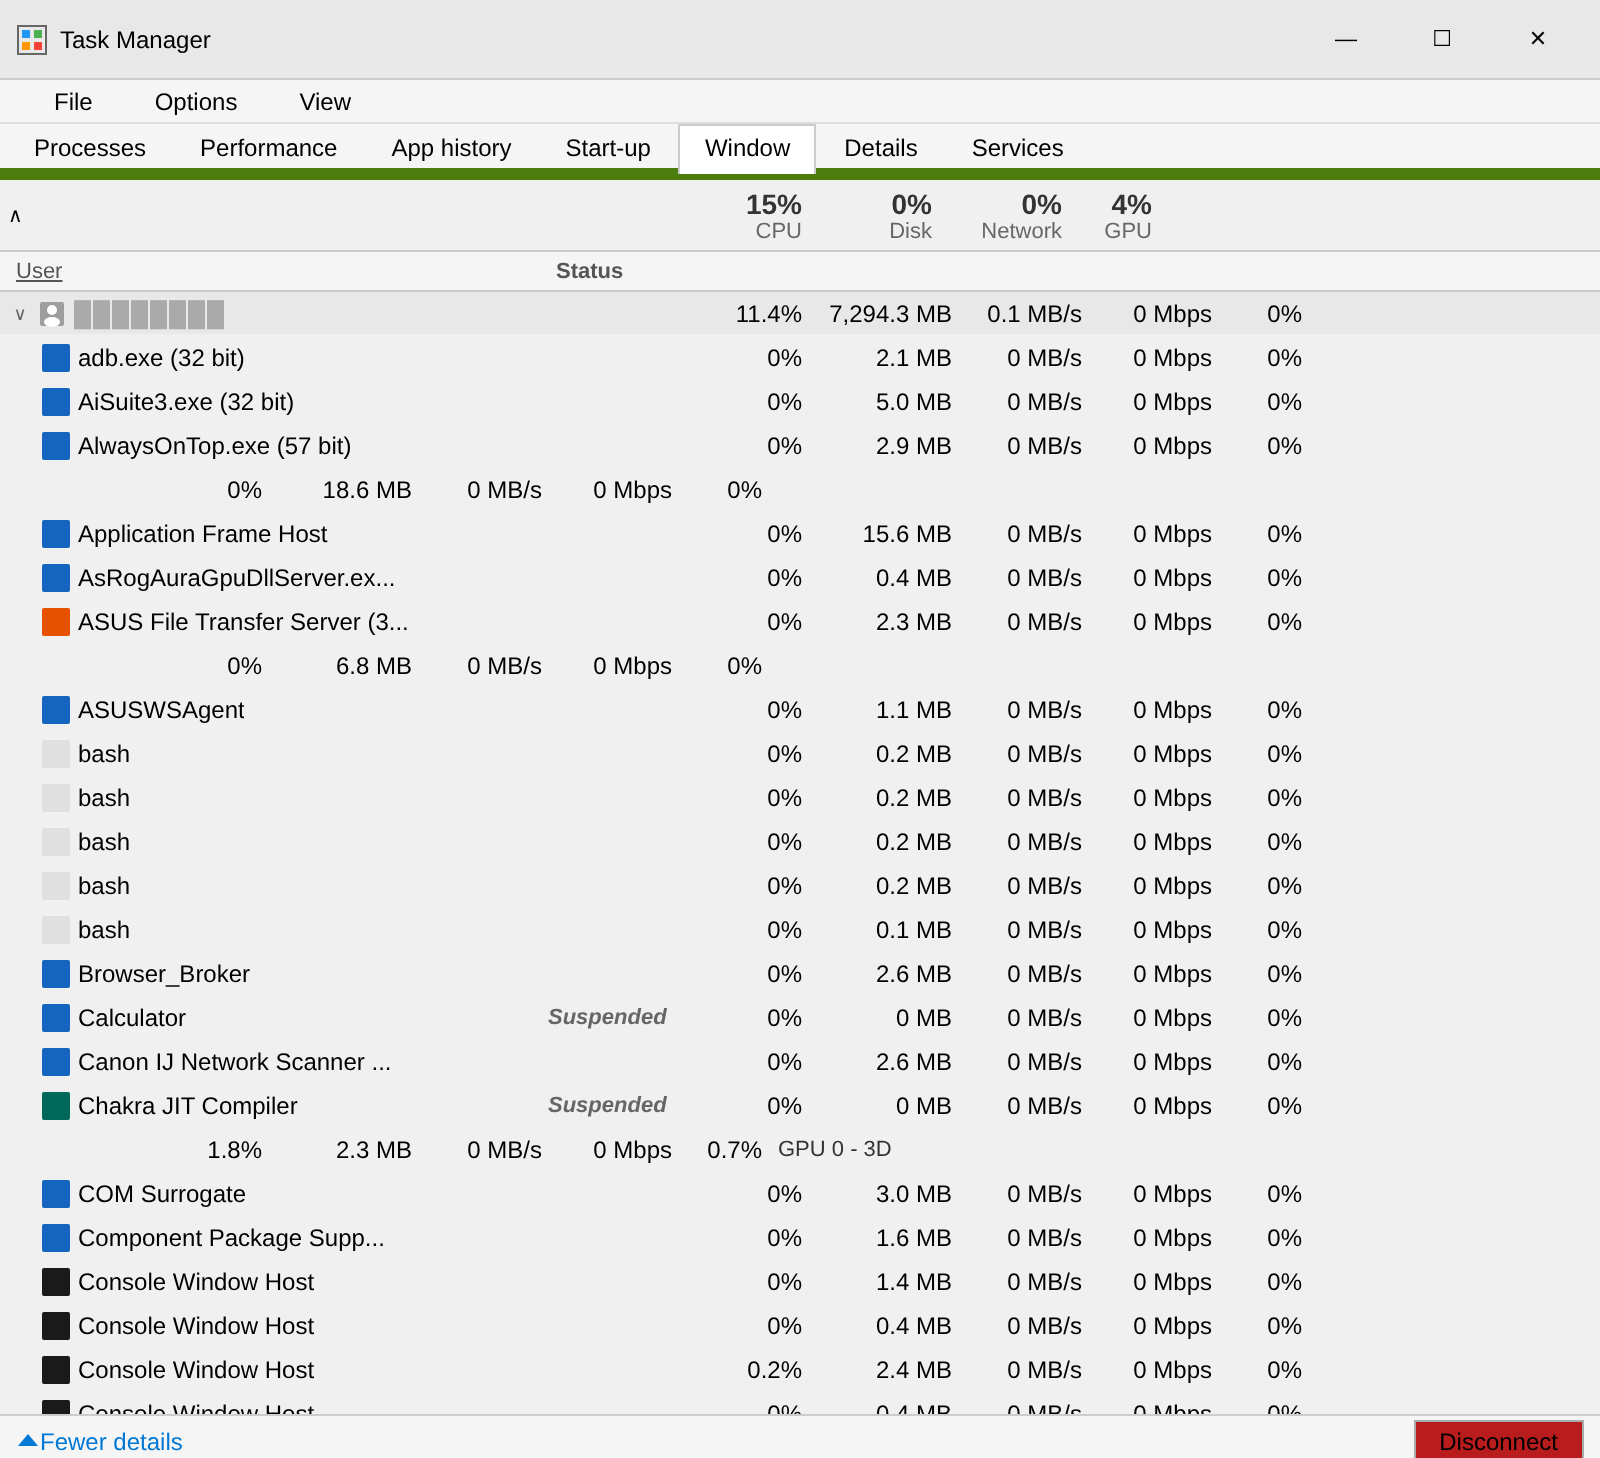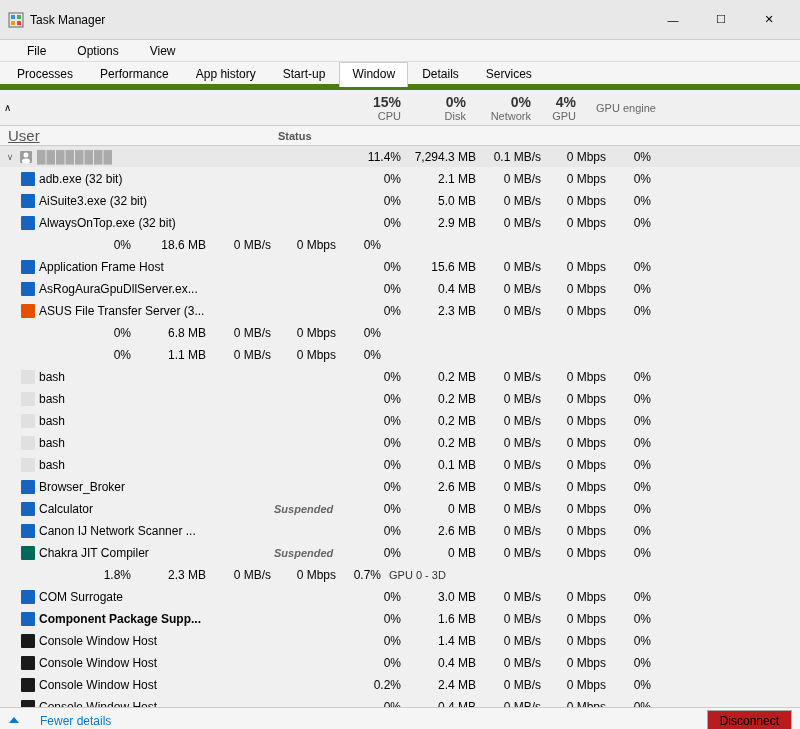--- a/index.html
+++ b/index.html
@@ -183,21 +183,21 @@
       background: #f5f5f5;
       border-top: 1px solid #ccc;
       display: flex;
       align-items: center;
       padding: 0 8px;
       font-size: 12px;
     }
     .fewer-details {
       display: flex;
       align-items: center;
-      gap: 20px;
+      gap: 0;
       cursor: pointer;
       color: #0078d4;
     }
 
     .disconnect-btn {
       margin-left: auto;
       background: #b91c1c;
       border: 1px solid #aaa;
       padding: 3px 12px;
       cursor: pointer;
@@ -282,27 +282,24 @@
     <span class="col-label-header">Disk</span>
   </div>
   <div class="header-col col-network">
     <span class="header-col-pct">0%</span>
     <span class="col-label-header">Network</span>
   </div>
   <div class="header-col col-gpu">
     <span class="header-col-pct">4%</span>
     <span class="col-label-header">GPU</span>
   </div>
-  <div class="header-col col-gpuengine">
-    <span class="col-label-header">GPU engine</span>
-  </div>
 </div>
 
 <div class="header-row" style="padding-right:16px;">
-  <div class="cell col-user" style="font-size:15px;color:#555;text-decoration:underline;">User</div>
+  <div class="cell col-user" style="font-size:11px;color:#555;text-decoration:underline;">User</div>
   <div class="cell col-status" style="font-size:11px;color:#555;">Status</div>
   <div class="cell col-cpu right" style="font-size:11px;color:#555;"></div>
   <div class="cell col-memory right" style="font-size:11px;color:#555;"></div>
   <div class="cell col-disk right" style="font-size:11px;color:#555;"></div>
   <div class="cell col-network right" style="font-size:11px;color:#555;"></div>
   <div class="cell col-gpu right" style="font-size:11px;color:#555;"></div>
   <div class="cell col-gpuengine" style="font-size:11px;color:#555;"></div>
 </div>
 
 <div class="table-wrapper">
@@ -366,21 +363,21 @@
         <div class="cell col-gpuengine gpu-tag"></div>
       </div>
       <div class="process-row">
         <div class="process-name-cell">
           <span class="indent"></span>
           <span class="process-icon">
             <svg width="14" height="14" viewBox="0 0 14 14">
               <rect x="0" y="0" width="14" height="14" rx="1" fill="#1565c0"></rect>
             </svg>
           </span>
-          <span style="overflow: hidden; text-overflow: ellipsis; white-space: nowrap;">AlwaysOnTop.exe (32 bit)</span>
+          <span style="overflow: hidden; text-overflow: ellipsis; white-space: nowrap;">AlwaysOnTop.exe (57 bit)</span>
         </div>
         <div class="cell col-status status-badge"></div>
         <div class="cell col-cpu right">0%</div>
         <div class="cell col-memory right">2.9 MB</div>
         <div class="cell col-disk right">0 MB/s</div>
         <div class="cell col-network right">0 Mbps</div>
         <div class="cell col-gpu right">0%</div>
         <div class="cell col-gpuengine gpu-tag"></div>
       </div>
       <div class="process-row">
@@ -449,20 +446,29 @@
       <div class="process-row">
         <div class="cell col-status status-badge"></div>
         <div class="cell col-cpu right">0%</div>
         <div class="cell col-memory right">6.8 MB</div>
         <div class="cell col-disk right">0 MB/s</div>
         <div class="cell col-network right">0 Mbps</div>
         <div class="cell col-gpu right">0%</div>
         <div class="cell col-gpuengine gpu-tag"></div>
       </div>
       <div class="process-row">
+        <div class="process-name-cell">
+          <span class="indent"></span>
+          <span class="process-icon">
+            <svg width="14" height="14" viewBox="0 0 14 14">
+              <rect x="0" y="0" width="14" height="14" rx="1" fill="#1565c0"></rect>
+            </svg>
+          </span>
+          <span style="overflow: hidden; text-overflow: ellipsis; white-space: nowrap;">ASUSWSAgent</span>
+        </div>
         <div class="cell col-status status-badge"></div>
         <div class="cell col-cpu right">0%</div>
         <div class="cell col-memory right">1.1 MB</div>
         <div class="cell col-disk right">0 MB/s</div>
         <div class="cell col-network right">0 Mbps</div>
         <div class="cell col-gpu right">0%</div>
         <div class="cell col-gpuengine gpu-tag"></div>
       </div>
       <div class="process-row">
         <div class="process-name-cell">
@@ -654,21 +660,21 @@
         <div class="cell col-gpuengine gpu-tag"></div>
       </div>
       <div class="process-row">
         <div class="process-name-cell">
           <span class="indent"></span>
           <span class="process-icon">
             <svg width="14" height="14" viewBox="0 0 14 14">
               <rect x="0" y="0" width="14" height="14" rx="1" fill="#1565c0"></rect>
             </svg>
           </span>
-          <span style="overflow: hidden; text-overflow: ellipsis; white-space: nowrap; font-weight: bold;">Component Package Supp...</span>
+          <span style="overflow: hidden; text-overflow: ellipsis; white-space: nowrap;">Component Package Supp...</span>
         </div>
         <div class="cell col-status status-badge"></div>
         <div class="cell col-cpu right">0%</div>
         <div class="cell col-memory right">1.6 MB</div>
         <div class="cell col-disk right">0 MB/s</div>
         <div class="cell col-network right">0 Mbps</div>
         <div class="cell col-gpu right">0%</div>
         <div class="cell col-gpuengine gpu-tag"></div>
       </div>
       <div class="process-row">

